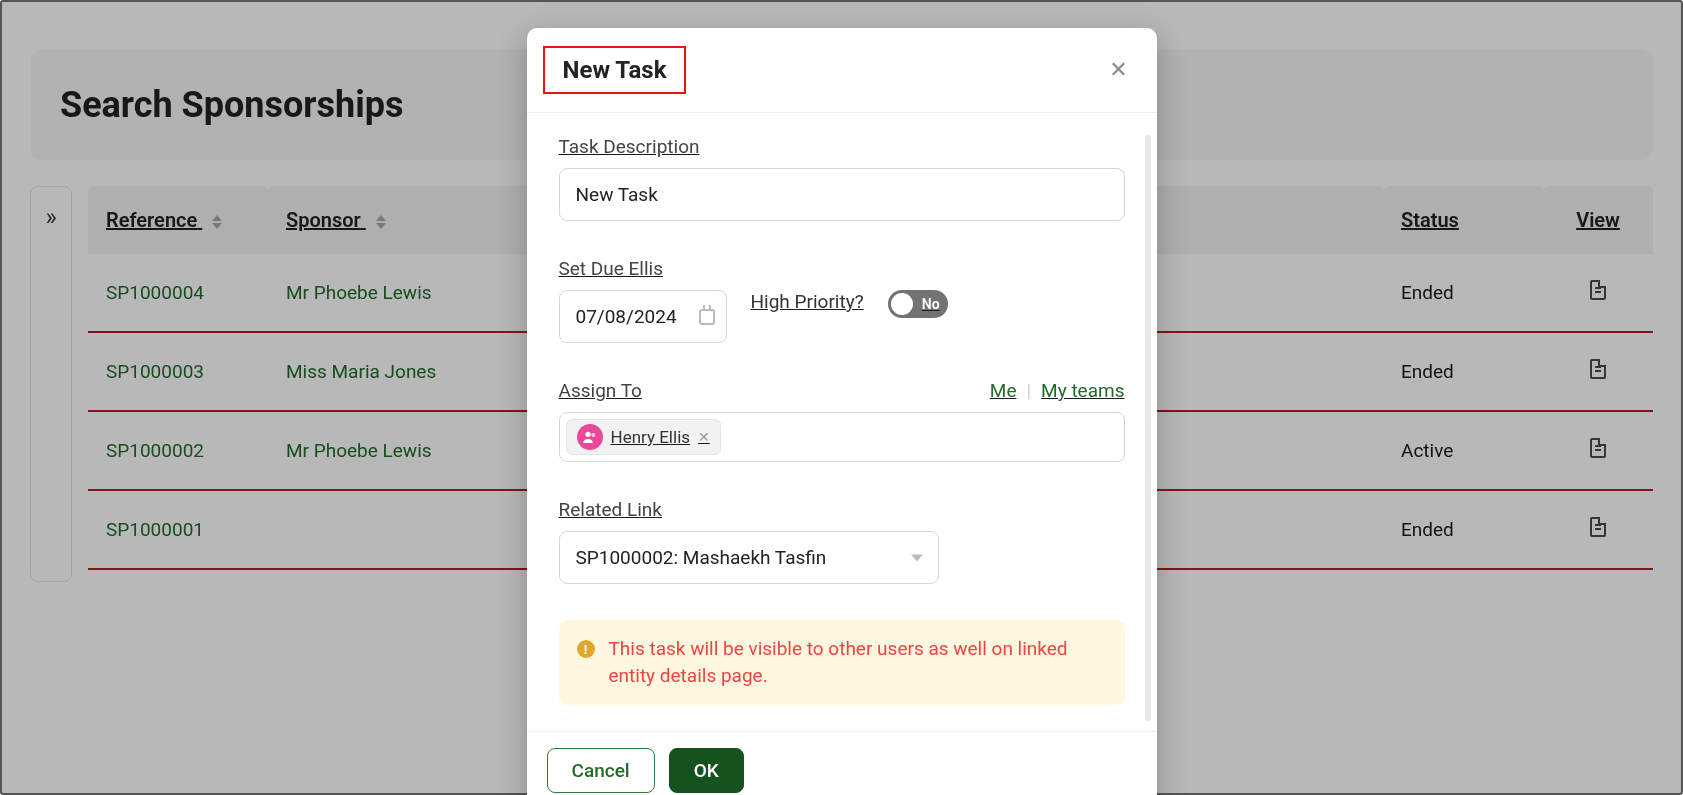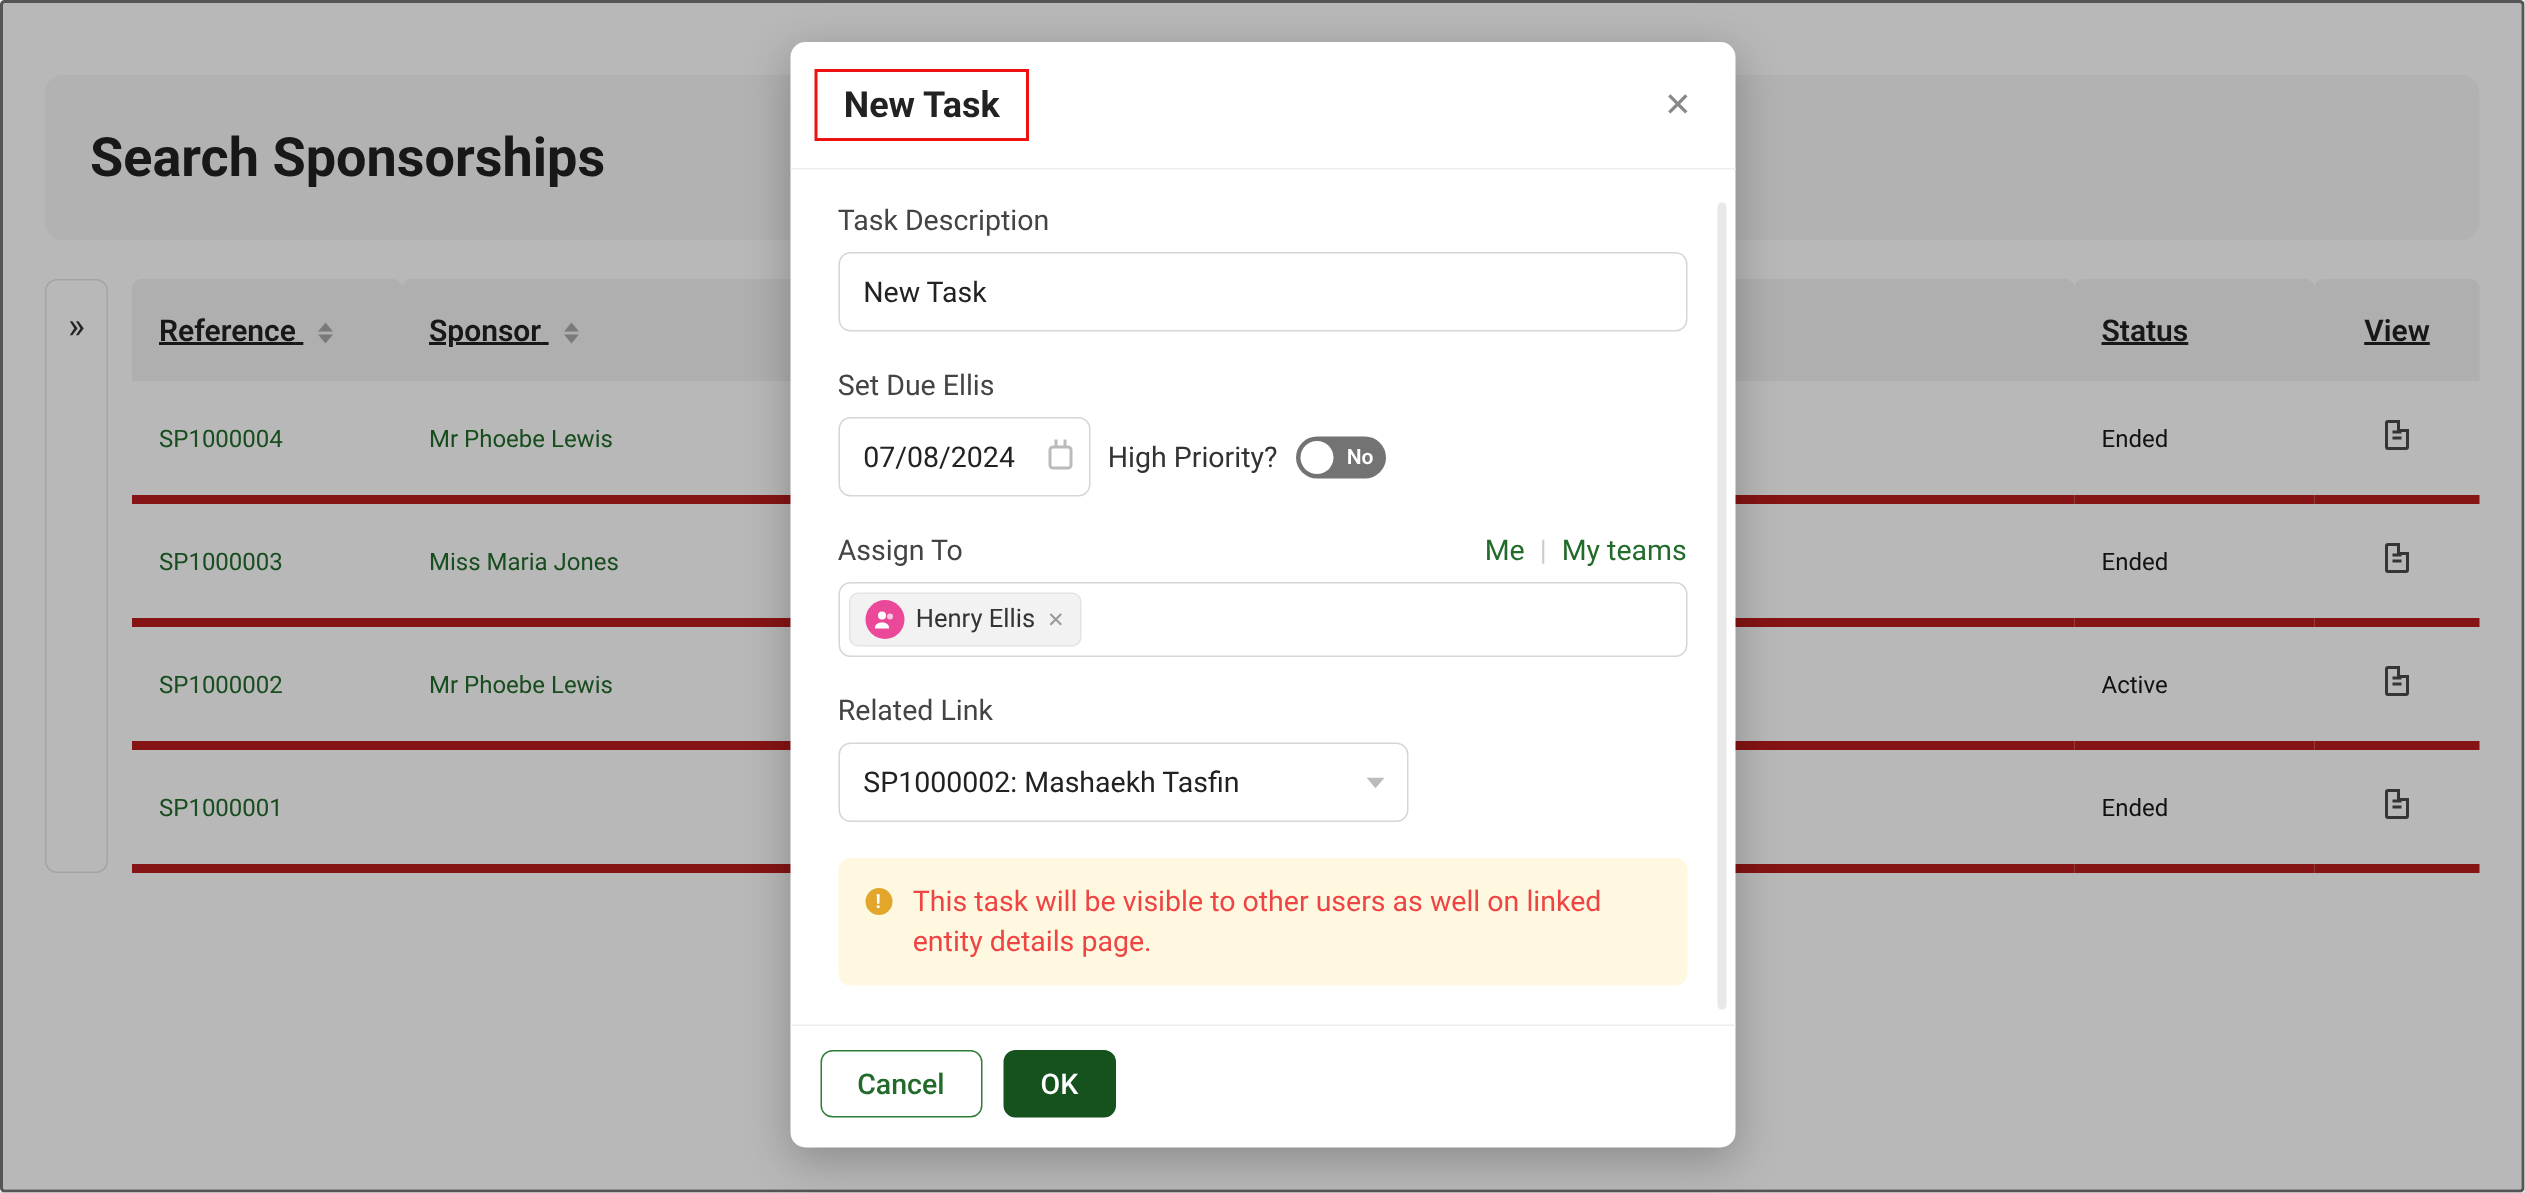--- a/index.html
+++ b/index.html
@@ -98,22 +98,22 @@
     background: #f2f3f2;
     text-align: left;
     font-size: 20px; font-weight: 600; color: #222;
     padding: 22px 18px;
     border-radius: 6px 6px 0 0;
     text-decoration: underline;
   }
   thead th:last-child, tbody td:last-child { text-align: center; }
   tbody td {
     padding: 26px 18px;
-    border-bottom: 6px solid #b91c1c;
-    font-size: 16px;
+    border-bottom: 2px solid #b91c1c;
+    font-size: 19px;
   }
   .cell-link { color: #226b2b; cursor: pointer; }
   .sort-icons {
     display: inline-flex; flex-direction: column; margin-left: 10px; vertical-align: middle;
   }
   .sort-icons span {
     width: 0; height: 0;
     border-left: 5px solid transparent;
     border-right: 5px solid transparent;
   }
@@ -178,22 +178,22 @@
   .form-label {
     font-size: 19px; color: #444; margin-bottom: 10px; display: block;
   }
   .text-input, .date-input, .select-input {
     width: 100%;
     border: 1px solid #d6d6d6; border-radius: 8px;
     padding: 14px 16px;
     font-size: 19px; color: #222; font-family: inherit;
     background: #fff;
   }
-  .row { margin-bottom: 24px; }
-  .row-duedate { display: flex; align-items: center; gap: 12px; }
+  .row { margin-bottom: 36px; text-decoration: underline; }
+  .row-duedate { display: flex; align-items: flex-start; gap: 24px; }
   .date-wrap { position: relative; width: 168px; }
   .date-input { padding-right: 40px; }
   .cal-icon {
     position: absolute; right: 12px; top: 50%; transform: translateY(-50%);
     width: 16px; height: 16px; border: 2px solid #bbb; border-radius: 3px;
   }
   .cal-icon::before {
     content: ''; position: absolute; top: -6px; left: 2px;
     width: 2px; height: 5px; background: #bbb;
     box-shadow: 6px 0 0 #bbb;

